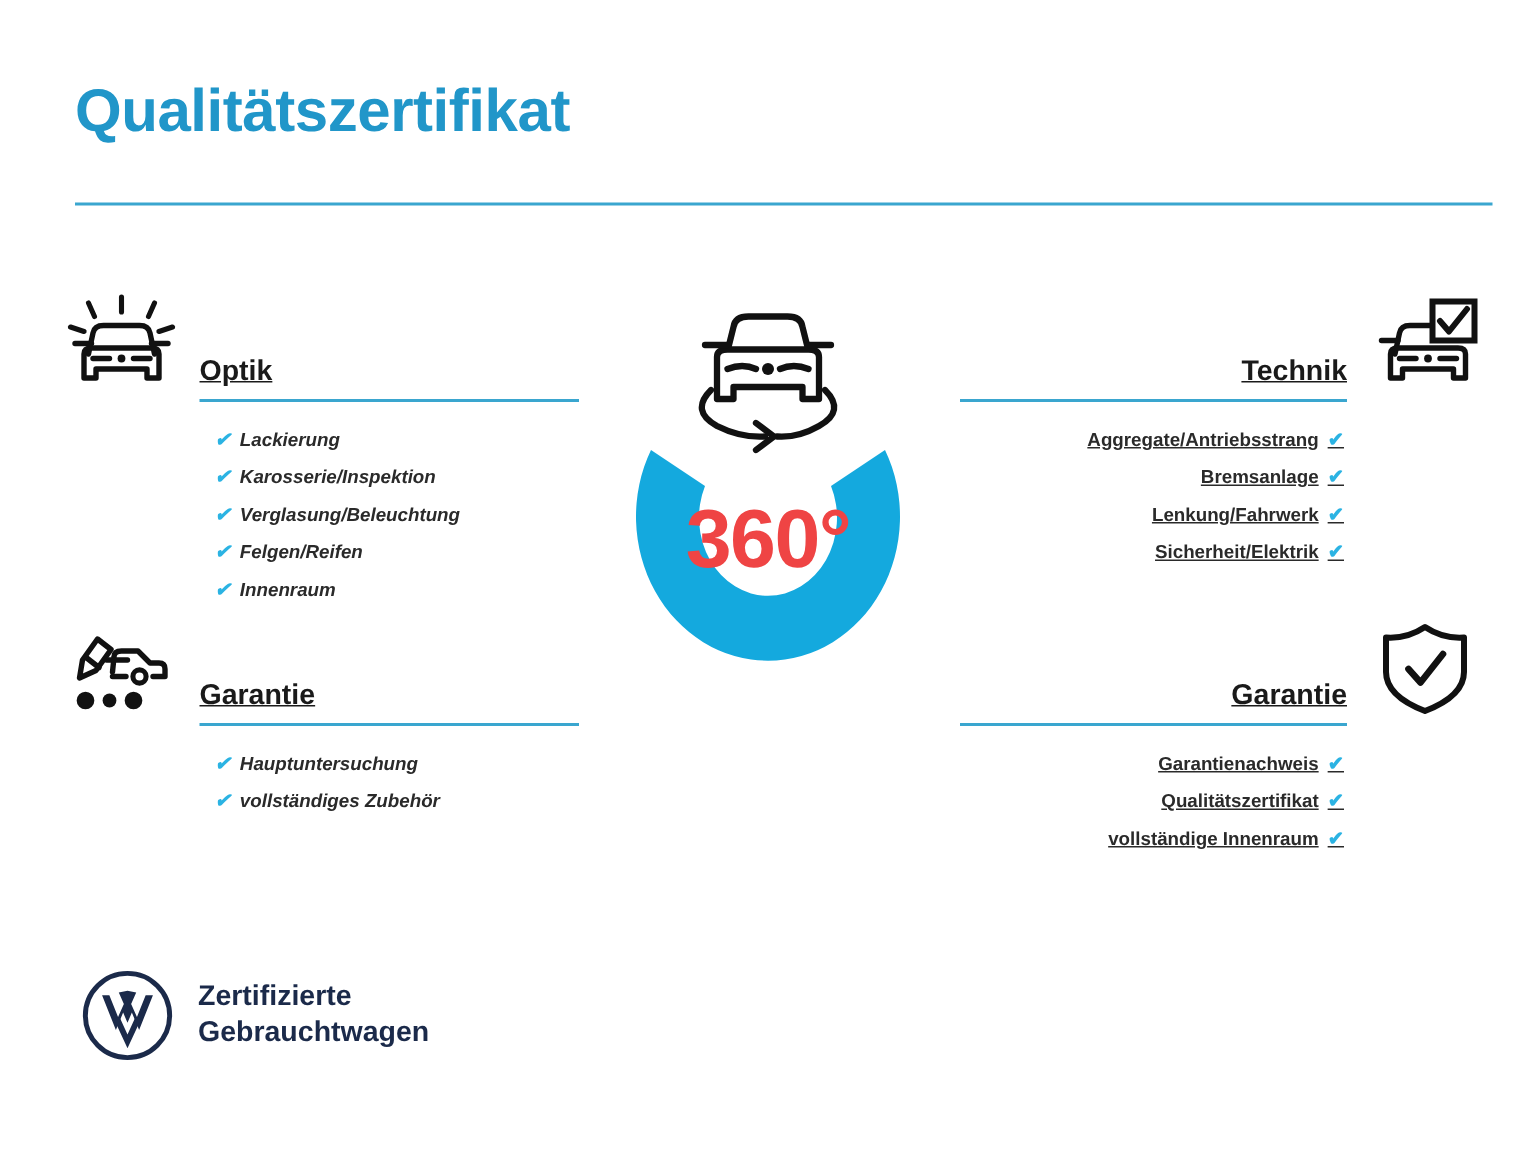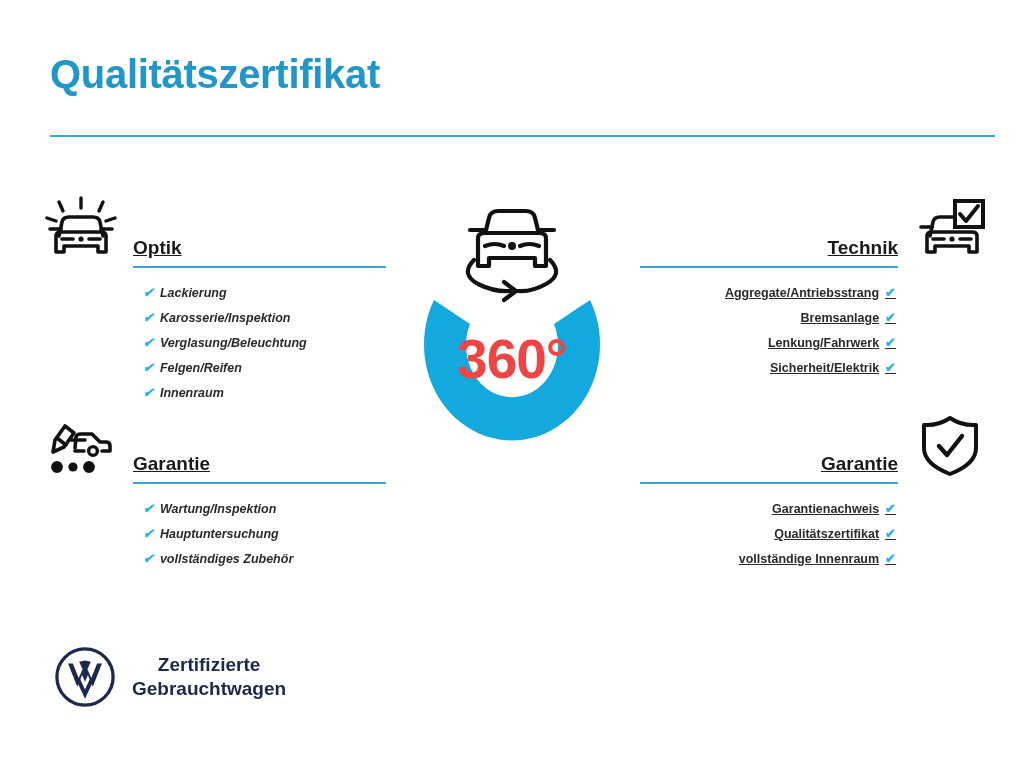--- a/index.html
+++ b/index.html
@@ -142,21 +142,20 @@
     display: flex;
     align-items: center;
   }
   #vw-logo { width: 62px; height: 62px; display: block; }
   #brand-text {
     margin-left: 16px;
     font-size: 19px;
     font-weight: bold;
     color: #1b2a4a;
     line-height: 1.28;
-    text-align: center;
   }
   #brand-text div { white-space: nowrap; }
 </style>
 </head>
 <body>
 
 <div id="page-title">Qualitätszertifikat</div>
 <div id="header-rule"></div>
 
 <div class="quad quad-left quad-optik">
@@ -217,21 +216,20 @@
         <g stroke="#111" stroke-width="2.6" fill="none">
           <circle cx="12" cy="55" r="4.6"></circle>
           <circle cx="44" cy="55" r="4.6"></circle>
         </g>
       </svg>
     </div>
     <div class="quad-body">
       <div class="quad-heading">Garantie</div>
       <div class="quad-rule"></div>
       <ul class="check-list">
-        <li><span class="chk">✔</span><span>Wartung/Inspektion</span></li>
         <li><span class="chk">✔</span><span>Hauptuntersuchung</span></li>
         <li><span class="chk">✔</span><span>vollständiges Zubehör</span></li>
       </ul>
     </div>
   </div>
 </div>
 
 <div class="quad quad-right quad-technik">
   <div class="quad-inner">
     <div class="quad-icon">

